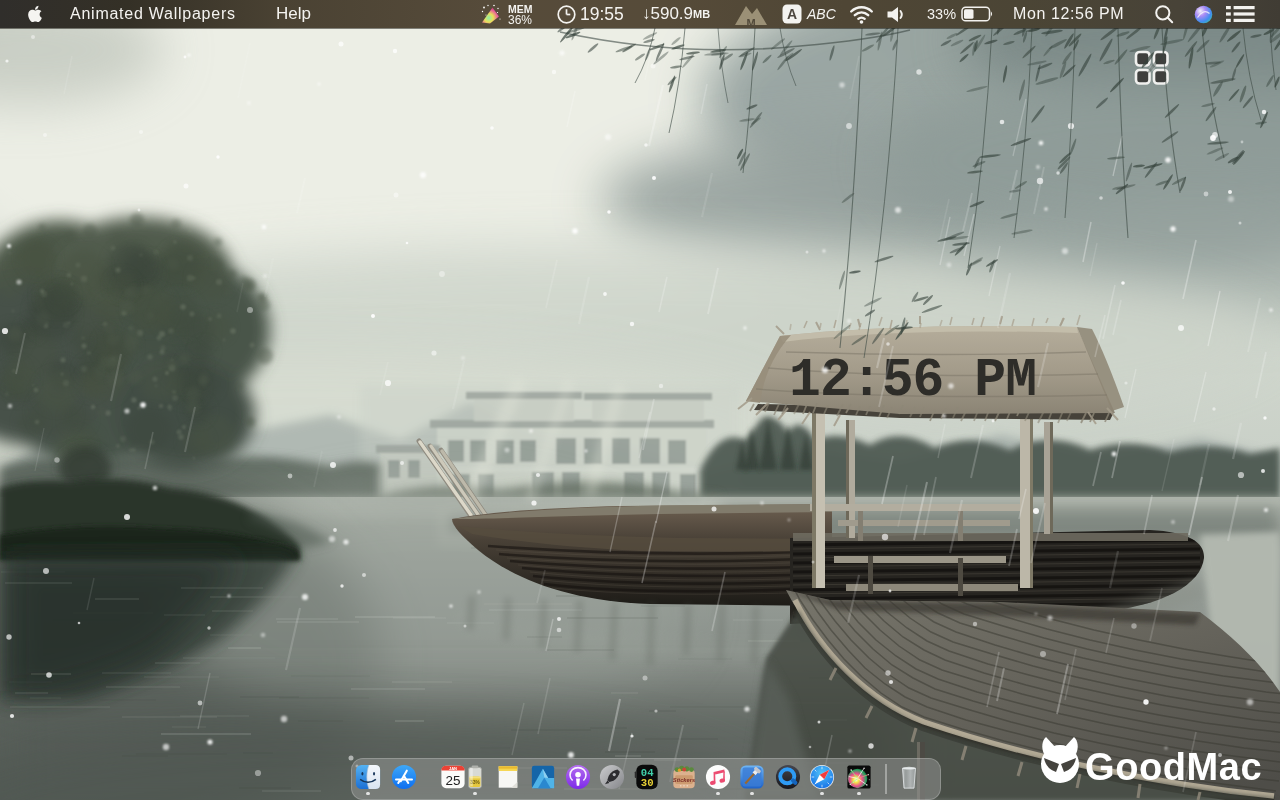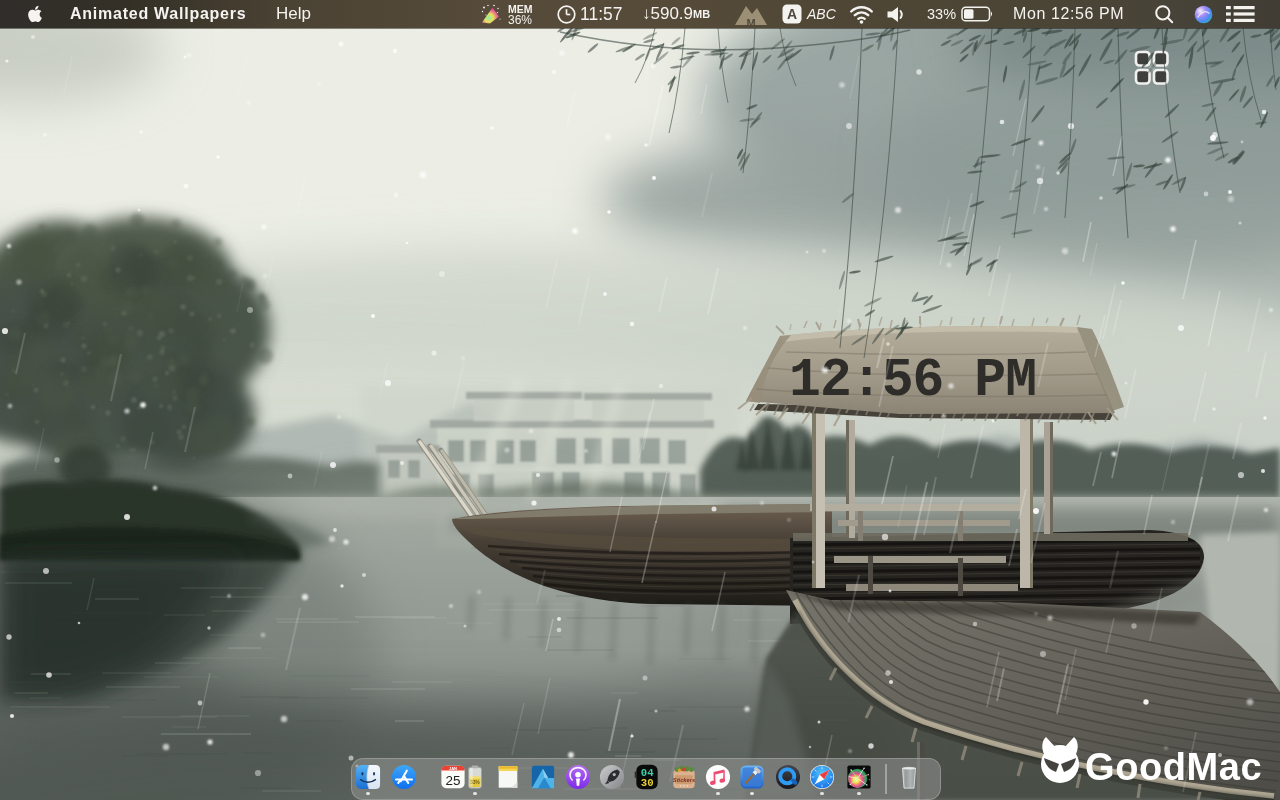--- a/index.html
+++ b/index.html
@@ -1109,21 +1109,21 @@
 <ellipse cx="1239" cy="158" rx="9" ry="1.3" transform="rotate(-50 1239 158)" fill="#34413a" opacity="0.68"></ellipse>
 <ellipse cx="1222" cy="157" rx="8" ry="1.3" transform="rotate(-28 1222 157)" fill="#34413a" opacity="0.36"></ellipse>
 </svg>
 
 <div id="menubar"></div>
 <div class="mi" style="left:27px;top:0;">
 <svg width="16" height="28" viewBox="0 0 16 28">
       <path transform="translate(1,4.6) scale(0.0365)" fill="#f5f4f1" d="M318.7 268.7c-.2-36.7 16.4-64.4 50-84.8-18.8-26.9-47.2-41.7-84.7-44.6-35.5-2.7-74.3 20.7-88.5 20.7-15 0-49.4-19.7-76.4-19.7C63.3 141.2 4 184.8 4 273.5q0 39.3 14.4 81.2c12.8 36.7 59 126.7 107.2 125.2 25.2-.6 43-17.9 75.8-17.9 31.8 0 48.3 17.9 76.4 17.9 48.6-.7 90.4-82.5 102.6-119.3-65.2-30.7-61.7-90-61.7-91.9zm-56.6-164.2c27.3-32.4 24.8-61.9 24-72.5-24.1 1.4-52 16.4-67.9 34.9-17.5 19.8-27.8 44.3-25.6 71.9 26.1 2 49.9-11.4 69.5-34.3z"></path>
     </svg>
 </div>
-<div class="mi" style="left:70px;font-size:16px;font-weight:bold;letter-spacing:0.75px;">Animated Wallpapers</div>
+<div class="mi" style="left:70px;font-size:16px;font-weight:normal;letter-spacing:0.75px;">Animated Wallpapers</div>
 <div class="mi" style="left:276px;font-size:17px;">Help</div>
 <div class="mi" style="left:479px;">
 <svg width="23" height="23" viewBox="0 0 23 23">
 <defs>
         <radialGradient id="fw1" cx="0.4" cy="0.65" r="0.75">
 <stop offset="0" stop-color="#8ceea8"></stop>
           <stop offset="0.35" stop-color="#e8e05a"></stop>
           <stop offset="0.7" stop-color="#e85a9a"></stop>
           <stop offset="1" stop-color="#a03058"></stop>
         </radialGradient>
@@ -1144,21 +1144,21 @@
 <div class="mi" style="left:508px;justify-content:flex-end;">
     <div style="line-height:10.5px;text-align:left;"><span style="font-size:10.5px;font-weight:bold;">MEM</span><br><span style="font-size:12px;">36%</span></div>
   </div>
 <div class="mi" style="left:556px;">
 <svg width="21" height="21" viewBox="0 0 21 21">
       <circle cx="10.5" cy="10.5" r="8.3" fill="none" stroke="#f3f2ef" stroke-width="1.7"></circle>
       <line x1="10.5" y1="10.5" x2="10.5" y2="5.2" stroke="#f3f2ef" stroke-width="1.7"></line>
       <line x1="10.5" y1="10.5" x2="14.3" y2="10.5" stroke="#f3f2ef" stroke-width="1.7"></line>
     </svg>
 </div>
-<div class="mi" style="left:580px;font-size:17.5px;">11:57</div>
+<div class="mi" style="left:580px;font-size:17.5px;">19:55</div>
 <div class="mi" style="left:642px;font-size:17px;">↓590.9<span style="font-size:11px;font-weight:bold;">MB</span></div>
 <div class="mi" style="left:732px;">
 <svg width="38" height="26" viewBox="0 0 38 26">
       <path d="M3,24 L14,5 L20,13 L25,7 L35,24 Z" fill="#9b9076"></path>
       <text x="19" y="25.5" font-size="11" font-weight="bold" fill="#51493a" text-anchor="middle" font-family="Liberation Sans">M</text>
     </svg>
 </div>
 <div class="mi" style="left:782px;">
 <svg width="20" height="20" viewBox="0 0 20 20">
       <rect x="0.5" y="0.5" width="19" height="19" rx="4.5" fill="#f4f3f0"></rect>

